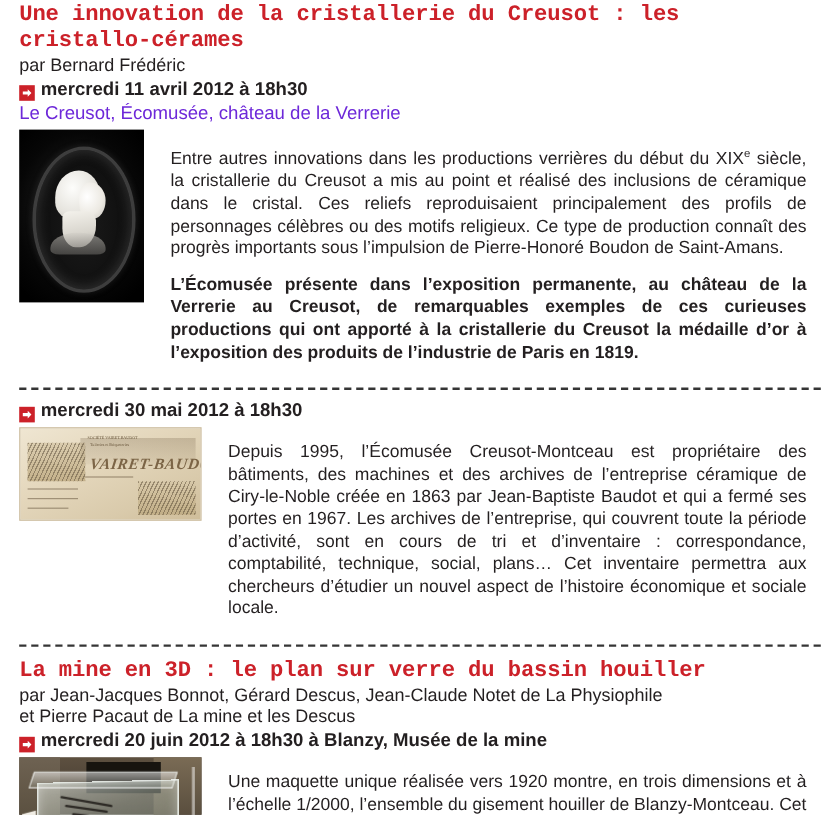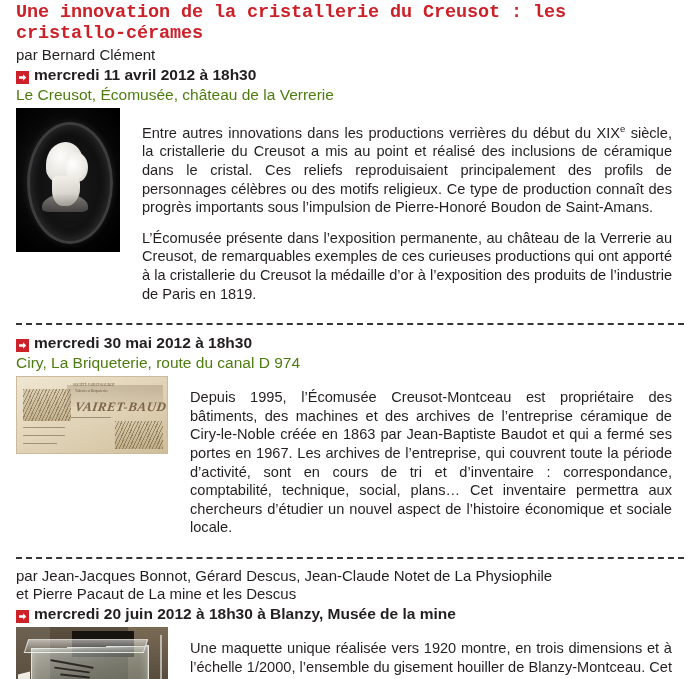--- a/index.html
+++ b/index.html
@@ -78,21 +78,21 @@
     color: #231f20;
     white-space: nowrap;
   }
   .ev-date .place-inline {
     font-weight: bold;
   }
   .ev-place {
     font-size: 15.5px;
     line-height: 19px;
     margin: 1px 0 0 0;
-    color: #4d7c0f;
+    color: #6d28d9;
   }
 
   .body-row {
     display: flex;
     align-items: flex-start;
     margin-top: 4px;
   }
   .thumb {
     flex: 0 0 auto;
     margin-right: 10px;
@@ -101,21 +101,21 @@
   }
   .ev-text {
     flex: 1 1 auto;
     font-size: 14.6px;
     line-height: 18.6px;
     text-align: justify;
     color: #231f20;
     hyphens: manual;
   }
   .ev-text p { margin: 12px; }
-  .ev-text p + p { margin-top: 0px; }
+  .ev-text p + p { margin-top: 0px; font-weight: bold; }
   sup { font-size: 9.5px; vertical-align: super; }
 
   
   .thumb1 {
     width: 104px; height: 144px;
     background: radial-gradient(ellipse 70% 62% at 48% 47%, #2a2a2a 0%, #131313 45%, #060606 72%, #000 100%);
   }
   .cameo-ring {
     position: absolute; left: 11px; top: 14px;
     width: 80px; height: 116px;
@@ -241,21 +241,21 @@
   }
 </style>
 </head>
 <body>
 
 <div class="page">
 
   <div class="event">
     <h2 class="ev-title"><span>Une innovation de la cristallerie du Creusot : les cristallo-cérames</span><span class="subtitle"></span></h2>
     <div class="ev-author">
-      <span>par Bernard Clément</span>
+      <span>par Bernard Frédéric</span>
     </div>
     <div class="ev-date-row">
       <span class="bullet">
         <svg width="13" height="13" viewBox="0 0 13 13" aria-hidden="true">
           <path d="M3 5.2 h4.1 V3.3 L10.2 6.5 L7.1 9.7 V7.8 H3 Z" fill="#ffffff"></path>
         </svg>
       </span>
       <span class="ev-date"><span>mercredi 11 avril 2012 à 18h30</span><span class="place-inline"></span></span>
     </div>
     <div class="ev-place">Le Creusot, Écomusée, château de la Verrerie</div>
@@ -283,21 +283,20 @@
 
   <div class="event">
     <div class="ev-date-row">
       <span class="bullet">
         <svg width="13" height="13" viewBox="0 0 13 13" aria-hidden="true">
           <path d="M3 5.2 h4.1 V3.3 L10.2 6.5 L7.1 9.7 V7.8 H3 Z" fill="#ffffff"></path>
         </svg>
       </span>
       <span class="ev-date"><span>mercredi 30 mai 2012 à 18h30</span><span class="place-inline"></span></span>
     </div>
-    <div class="ev-place">Ciry, La Briqueterie, route du canal D 974</div>
 
     <div class="body-row">
       <div class="thumb thumb2">
         <div class="lh-vig v1"></div>
         <div class="lh-vig v2"></div>
         <div class="lh-band"></div>
         <div class="lh-script">VAIRET-BAUDOT</div>
         <div class="lh-txt" style="left:56px; top:6px;">SOCIÉTÉ VAIRET-BAUDOT</div>
         <div class="lh-txt" style="left:58px; top:12px;">Tuileries et Briqueteries</div>
         <div class="lh-rule" style="left:6px; top:50px; width:42px;"></div>
@@ -309,20 +308,21 @@
         <p>Depuis 1995, l’Écomusée Creusot-Montceau est propriétaire des bâtiments, des machines et des archives de l’entreprise céramique de Ciry-le-Noble créée en 1863 par Jean-Baptiste Baudot et qui a fermé ses portes en 1967. Les archives de l’entreprise, qui couvrent toute la période d’activité, sont en cours de tri et d’inventaire : correspondance, comptabilité, technique, social, plans… Cet inventaire permettra aux chercheurs d’étudier un nouvel aspect de l’histoire économique et sociale locale.</p>
       </div>
     </div>
   </div>
 
   <div class="sep-wrap">
     <hr class="sep">
   </div>
 
   <div class="event">
+    <h2 class="ev-title"><span>La mine en 3D : le plan sur verre du bassin houiller</span><span class="subtitle"></span></h2>
     <div class="ev-author">
       <span>par Jean-Jacques Bonnot, Gérard Descus, Jean-Claude Notet de La Physiophile</span>
       <span class="line2">et Pierre Pacaut de La mine et les Descus</span>
     </div>
     <div class="ev-date-row">
       <span class="bullet">
         <svg width="13" height="13" viewBox="0 0 13 13" aria-hidden="true">
           <path d="M3 5.2 h4.1 V3.3 L10.2 6.5 L7.1 9.7 V7.8 H3 Z" fill="#ffffff"></path>
         </svg>
       </span>

